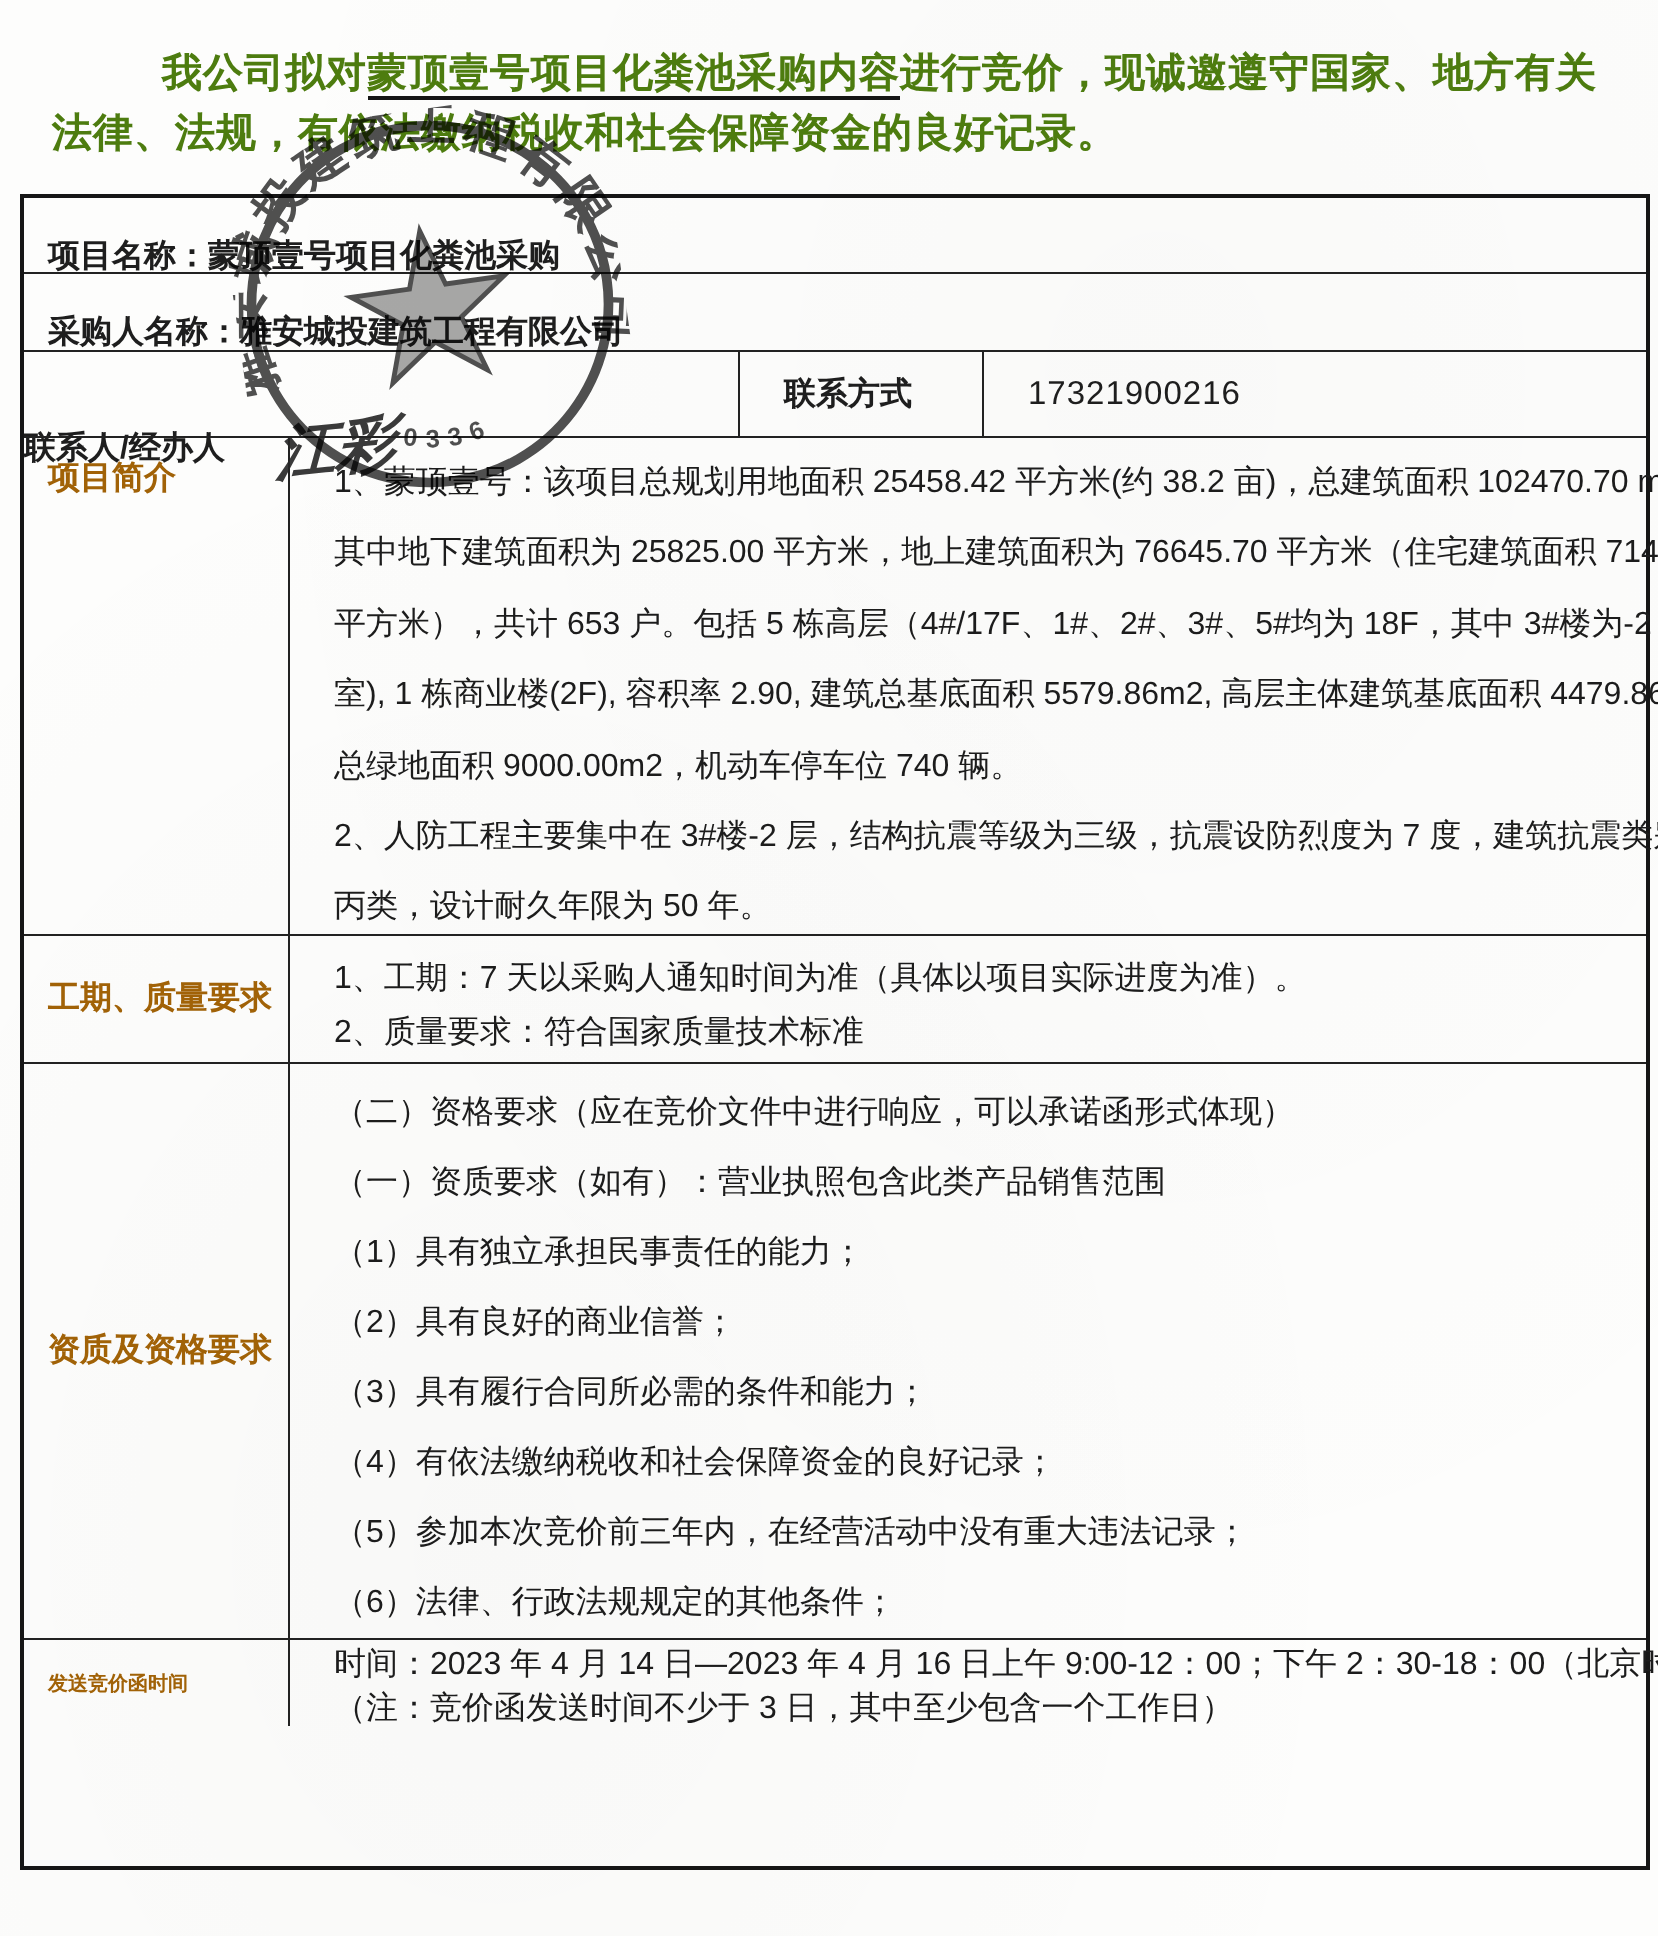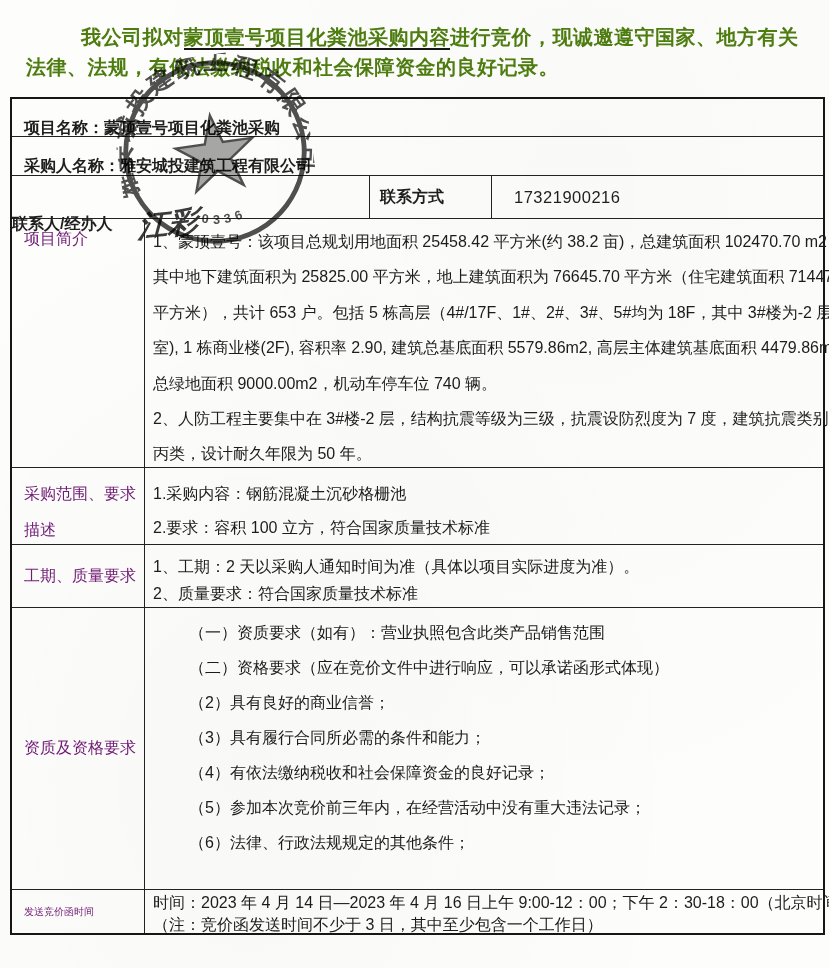--- a/index.html
+++ b/index.html
@@ -26,22 +26,22 @@
   .u{border-bottom:2.5px solid #151515;padding-bottom:0px;}
   
   .doc-table{
     position:absolute;left:10px;top:97px;width:811px;height:834px;
     border:2px solid #161616;display:flex;flex-direction:column;
     background:transparent;
   }
   .trow{display:flex;flex-direction:row;border-top:1.6px solid #222;}
   .trow:first-child{border-top:none;}
   .cell{box-sizing:border-box;}
-  .cell+.cell{border-left:1.6px solid #222;}
-  .label-cell{width:132px;flex:none;padding:0 0 0 12px;font-weight:normal;font-size:16px;color:#701a75;}
+  .cell+.cell{border-left:1.6px solid #222;padding-left:22px;}
+  .label-cell{width:132px;flex:none;padding:0 0 0 12px;font-weight:bold;font-size:16px;color:#a16207;}
   .content-cell{flex:1;padding-left:8px;font-size:16px;color:#1c1c1c;}
   .vcenter{display:flex;align-items:center;}
   .bold{font-weight:bold;}
   .nowrap{white-space:nowrap;}
   
   .r-name{height:37px;}
   .r-purchaser{height:38px;}
   .r-contact{height:42px;}
   .r-brief{height:248px;}
   .r-scope{height:76px;}
@@ -114,44 +114,35 @@
       <div class="nowrap">1、蒙顶壹号：该项目总规划用地面积 25458.42 平方米(约 38.2 亩)，总建筑面积 102470.70 m2，</div>
       <div class="nowrap">其中地下建筑面积为 25825.00 平方米，地上建筑面积为 76645.70 平方米（住宅建筑面积 71447.66</div>
       <div class="nowrap">平方米），共计 653 户。包括 5 栋高层（4#/17F、1#、2#、3#、5#均为 18F，其中 3#楼为-2 层地下</div>
       <div class="nowrap">室), 1 栋商业楼(2F), 容积率 2.90, 建筑总基底面积 5579.86m2, 高层主体建筑基底面积 4479.86m2,</div>
       <div class="nowrap">总绿地面积 9000.00m2，机动车停车位 740 辆。</div>
       <div class="nowrap">2、人防工程主要集中在 3#楼-2 层，结构抗震等级为三级，抗震设防烈度为 7 度，建筑抗震类别为</div>
       <div class="nowrap">丙类，设计耐久年限为 50 年。</div>
     </div>
   </div>
 
-  <div class="trow r-scope">
-    <div class="cell label-cell label-scope">
-      <div>采购范围、要求</div>
-      <div>描述</div>
-    </div>
-    <div class="cell content-cell lines scope-lines">
-      <div class="nowrap">1.采购内容：钢筋混凝土沉砂格栅池</div>
-      <div class="nowrap">2.要求：容积 100 立方，符合国家质量技术标准</div>
-    </div>
-  </div>
 
   <div class="trow r-schedule">
     <div class="cell label-cell vcenter">工期、质量要求</div>
     <div class="cell content-cell lines sched-lines">
-      <div class="nowrap">1、工期：2 天以采购人通知时间为准（具体以项目实际进度为准）。</div>
+      <div class="nowrap">1、工期：7 天以采购人通知时间为准（具体以项目实际进度为准）。</div>
       <div class="nowrap">2、质量要求：符合国家质量技术标准</div>
     </div>
   </div>
 
   <div class="trow r-qual">
     <div class="cell label-cell vcenter">资质及资格要求</div>
     <div class="cell content-cell lines qual-lines">
+      <div class="nowrap">（二）资格要求（应在竞价文件中进行响应，可以承诺函形式体现）</div>
       <div class="nowrap">（一）资质要求（如有）：营业执照包含此类产品销售范围</div>
-      <div class="nowrap">（二）资格要求（应在竞价文件中进行响应，可以承诺函形式体现）</div>
+      <div class="nowrap">（1）具有独立承担民事责任的能力；</div>
       <div class="nowrap">（2）具有良好的商业信誉；</div>
       <div class="nowrap">（3）具有履行合同所必需的条件和能力；</div>
       <div class="nowrap">（4）有依法缴纳税收和社会保障资金的良好记录；</div>
       <div class="nowrap">（5）参加本次竞价前三年内，在经营活动中没有重大违法记录；</div>
       <div class="nowrap">（6）法律、行政法规规定的其他条件；</div>
     </div>
   </div>
 
   <div class="trow r-send">
     <div class="cell label-cell vcenter send-label">发送竞价函时间</div>

